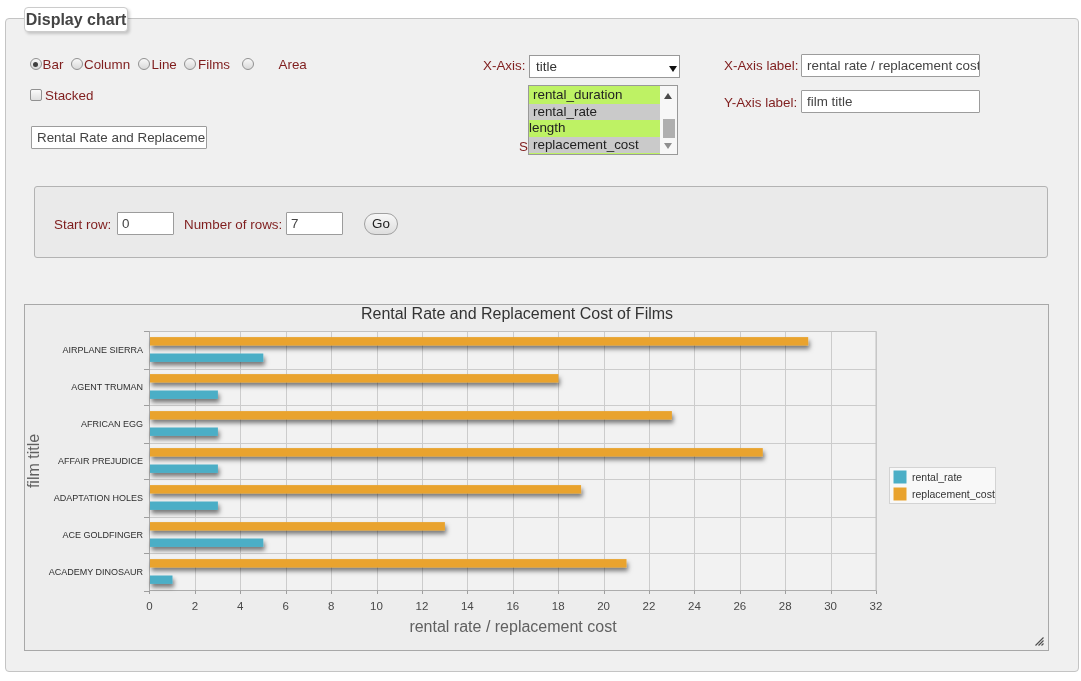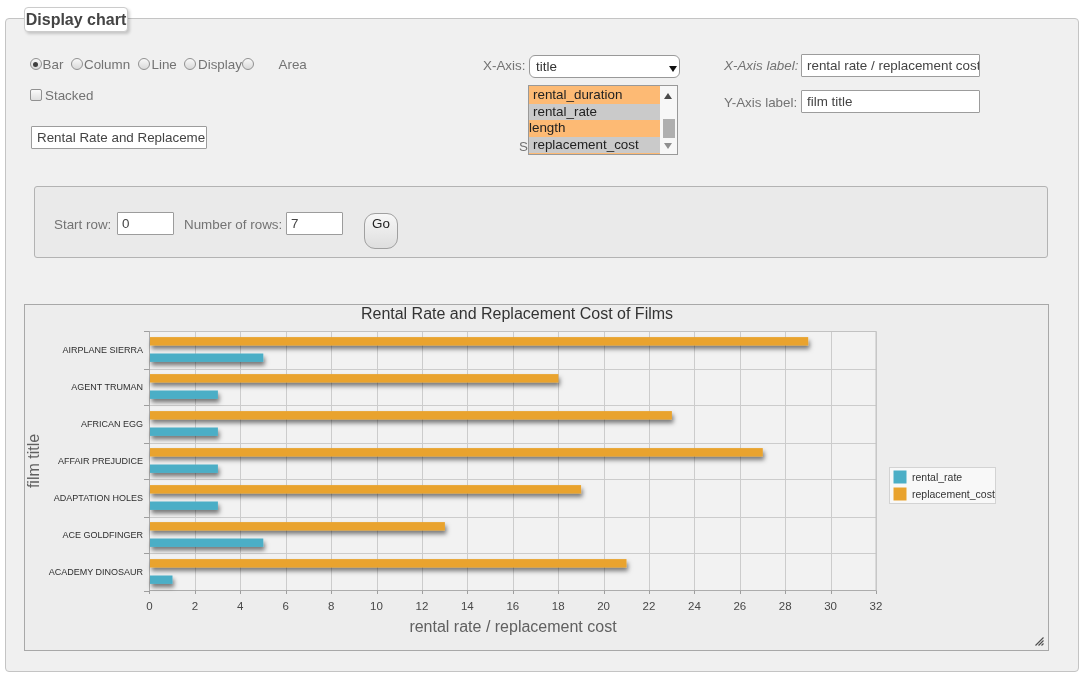--- a/index.html
+++ b/index.html
@@ -1,18 +1,18 @@
 <!DOCTYPE html>
 <html><head><meta charset="utf-8"><title>Display chart</title>
 <style>
 * { margin:0; padding:0; box-sizing:border-box; }
 html,body { width:1081px; height:681px; background:#FFFFFF;
   font-family:"Liberation Sans",sans-serif; position:relative; }
 .abs { position:absolute; }
-.lbl { position:absolute; font-size:13.4px; color:#737373; white-space:nowrap; }
+.lbl { position:absolute; font-size:13.4px; color:#7f1d1d; white-space:nowrap; }
 .inp { position:absolute; background:#FFFFFF; border:1px solid #9C9C9C; border-radius:1px;
   font-size:13.4px; color:#444; padding-left:5px; white-space:nowrap; overflow:hidden; }
 .radio { position:absolute; width:12px; height:12px; border:1px solid #919191; border-radius:50%;
   background:linear-gradient(#F8F8F8,#D9D9D9); }
 .radio .dot { position:absolute; left:2.5px; top:2.5px; width:5px; height:5px; border-radius:50%; background:#3F3F3F; }
 </style></head>
 <body>
 
 <div class="abs" style="left:5px;top:18px;width:1074px;height:654px;background:#F0F0F0;border:1px solid #C4C4C4;border-radius:4px;"></div>
 
@@ -20,57 +20,57 @@
 
 <div class="radio" style="left:29.5px;top:58px;">
     <div class="dot"></div>
   </div>
 <span class="lbl" style="left:42.5px;top:57px;">Bar</span>
 <div class="radio" style="left:70.5px;top:58px;"></div>
 <span class="lbl" style="left:84px;top:57px;">Column</span>
 <div class="radio" style="left:137.5px;top:58px;"></div>
 <span class="lbl" style="left:151.5px;top:57px;">Line</span>
 <div class="radio" style="left:183.5px;top:58px;"></div>
-<span class="lbl" style="left:198px;top:57px;">Display</span>
+<span class="lbl" style="left:198px;top:57px;">Films</span>
 <div class="radio" style="left:241.5px;top:58px;"></div>
 <span class="lbl" style="left:254.5px;top:57px;padding-left:24px;">Area</span>
 
 <div class="abs" style="left:29.5px;top:88.5px;width:12.5px;height:12.5px;border:1px solid #919191;border-radius:2px;background:linear-gradient(#FAFAFA,#DFDFDF);"></div>
 <span class="lbl" style="left:45px;top:88px;">Stacked</span>
 
 <div class="inp" style="left:31px;top:126px;width:176px;height:23px;line-height:21px;">Rental Rate and Replacement Cost of Films</div>
 
 <span class="lbl" style="left:483px;top:58px;">X-Axis:</span>
-<div class="inp" style="left:529px;top:55px;width:151px;height:23px;line-height:21px;border-color:#999;border-radius:6px;padding-left:6px;color:#333;">title</div>
+<div class="inp" style="left:529px;top:55px;width:151px;height:23px;line-height:21px;border-color:#999;border-radius:0;padding-left:6px;color:#333;">title</div>
 <div class="abs" style="left:668.5px;top:65.5px;width:0;height:0;border-left:4.5px solid transparent;border-right:4.5px solid transparent;border-top:6px solid #111;"></div>
 
-<span class="lbl" style="left:724px;top:58px;font-style:italic;">X-Axis label:</span>
+<span class="lbl" style="left:724px;top:58px;">X-Axis label:</span>
 <div class="inp" style="left:801px;top:54px;width:179px;height:23px;line-height:21px;">rental rate / replacement cost</div>
 <span class="lbl" style="left:724px;top:95px;">Y-Axis label:</span>
 <div class="inp" style="left:801px;top:90px;width:179px;height:23px;line-height:21px;">film title</div>
 
 <span class="lbl" style="left:486px;top:139px;margin-left:33px;">Series:</span>
-<div class="abs" style="left:528px;top:85px;width:150px;height:70px;background:#fdba74;border:1px solid #999;">
+<div class="abs" style="left:528px;top:85px;width:150px;height:70px;background:#bef264;border:1px solid #999;">
   <div class="abs" style="left:0;top:1px;width:131px;height:16.5px;font-size:13.4px;color:#222;padding-left:4px;line-height:16px;">rental_duration</div>
   <div class="abs" style="left:0;top:17.5px;width:131px;height:16.5px;background:#CACACA;font-size:13.4px;color:#222;padding-left:4px;line-height:16px;">rental_rate</div>
   <div class="abs" style="left:0;top:34px;width:131px;height:16.5px;font-size:13.4px;color:#222;line-height:16px;">length</div>
   <div class="abs" style="left:0;top:50.5px;width:131px;height:16.5px;background:#CACACA;font-size:13.4px;color:#222;padding-left:4px;line-height:16px;">replacement_cost</div>
   <div class="abs" style="left:131px;top:0;width:17px;height:68px;background:#F7F7F7;">
     <div class="abs" style="left:4px;top:7px;width:0;height:0;border-left:4.5px solid transparent;border-right:4.5px solid transparent;border-bottom:6px solid #4A4A4A;"></div>
     <div class="abs" style="left:2.5px;top:33px;width:12px;height:19px;background:#AFAFAF;"></div>
     <div class="abs" style="left:4px;top:57px;width:0;height:0;border-left:4.5px solid transparent;border-right:4.5px solid transparent;border-top:6px solid #8F8F8F;"></div>
   </div>
 </div>
 
 <div class="abs" style="left:34px;top:186px;width:1014px;height:72px;background:#EAEAEA;border:1px solid #B3B3B3;border-radius:3px;"></div>
 <span class="lbl" style="left:54px;top:217px;">Start row:</span>
 <div class="inp" style="left:117px;top:212px;width:57px;height:23px;line-height:21px;padding-left:4px;">0</div>
 <span class="lbl" style="left:184px;top:217px;text-align:right;">Number of rows:</span>
 <div class="inp" style="left:286px;top:212px;width:57px;height:23px;line-height:21px;padding-left:4px;">7</div>
-<div class="abs" style="left:364px;top:213px;width:34px;height:36px;border:1px solid #A0A0A0;border-radius:11px;background:linear-gradient(#F7F7F7,#DEDEDE);font-size:13.4px;color:#222;text-align:center;line-height:20px;">Go</div>
+<div class="abs" style="left:364px;top:213px;width:34px;height:22px;border:1px solid #A0A0A0;border-radius:11px;background:linear-gradient(#F7F7F7,#DEDEDE);font-size:13.4px;color:#222;text-align:center;line-height:20px;">Go</div>
 
 <div class="abs" style="left:24px;top:304px;width:1025px;height:347px;background:#EDEDED;border:1px solid #A8A8A8;">
 <svg width="1023" height="345" viewBox="0 0 1023 345" xmlns="http://www.w3.org/2000/svg" style="position:absolute;left:0;top:0;font-family:'Liberation Sans',sans-serif">
 <defs>
         <filter id="ds" x="-20%" y="-40%" width="140%" height="220%">
           <feDropShadow dx="1.5" dy="3.5" stdDeviation="2" flood-color="#000000" flood-opacity="0.50"></feDropShadow>
         </filter>
       </defs>
 <rect x="124.5" y="26.5" width="726.5" height="259.0" fill="#F2F2F2"></rect>
 <line x1="170.5" y1="26.5" x2="170.5" y2="285.5" stroke="#CCCCCC" stroke-width="1"></line>

